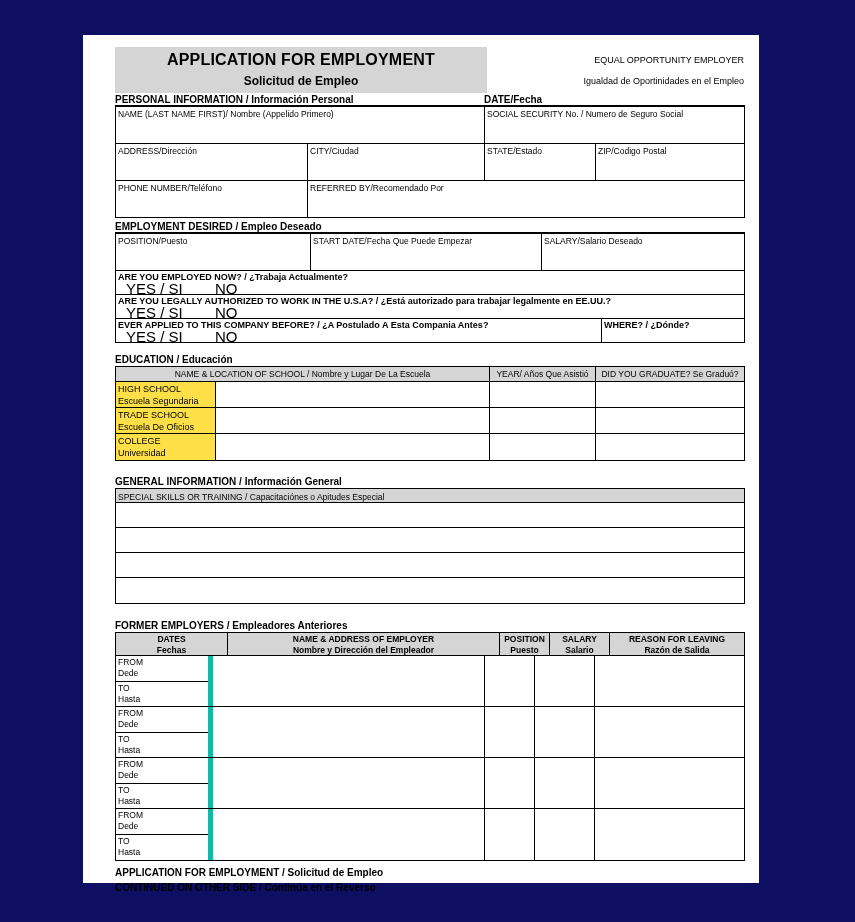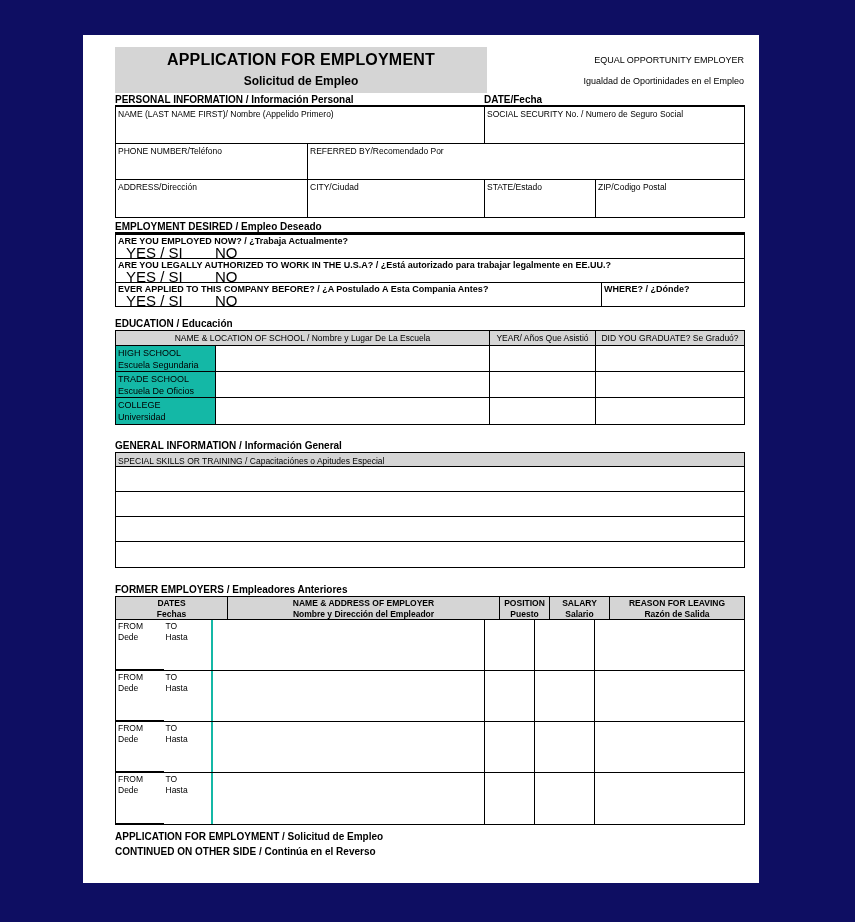--- a/index.html
+++ b/index.html
@@ -75,37 +75,37 @@
   .edu-table { border: 1px solid #000; margin-top: 1px; }
   .edu-head { display: flex; height: 15px; background: #d5d5d5; border-bottom: 1px solid #000; }
   .edu-head > div { border-right: 1px solid #000; font-size: 8.5px; line-height: 14px; text-align: center; overflow: hidden; }
   .edu-head > div:last-child { border-right: none; flex: 1; }
   .edu-row { display: flex; height: 26px; border-bottom: 1px solid #000; }
   .edu-row:last-child { border-bottom: none; }
   .edu-row > div { border-right: 1px solid #000; overflow: hidden; }
   .edu-row > div:last-child { border-right: none; flex: 1; }
   .wG { width: 374px; } .wH { width: 106px; }
   .wI { width: 100px; } .wJ { width: 274px; }
-  .edu-label { background: #14b8a6; font-size: 9px; line-height: 12px; padding: 1px 2px; }
+  .edu-label { background: #fde047; font-size: 9px; line-height: 12px; padding: 1px 2px; }
 
   
   .gen-box { border: 1px solid #000; margin-top: 1px; }
   .gen-head { height: 14px; background: #d5d5d5; border-bottom: 1px solid #000; }
   .gen-head .lab { line-height: 12px; }
   .gen-row { height: 25px; border-bottom: 1px solid #000; }
   .gen-row:last-child { border-bottom: none; }
 
   
   .femp-table { border: 1px solid #000; margin-top: 1px; }
   .femp-head { display: flex; height: 23px; background: #d5d5d5; border-bottom: 1px solid #000; }
   .femp-head > div { border-right: 1px solid #000; text-align: center; font-size: 8.5px; font-weight: bold; line-height: 11px; padding-top: 1px; overflow: hidden; }
   .femp-head > div:last-child { border-right: none; flex: 1; }
   .femp-block { display: flex; height: 51px; border-bottom: 1px solid #000; }
   .femp-block:last-child { border-bottom: none; }
-  .dates-col { width: 97px; border-right: 2px solid #14b8a6; display: flex; flex-direction: row; }
+  .dates-col { width: 97px; border-right: 5px solid #14b8a6; display: flex; flex-direction: column; }
   .dates-half { flex: 1; font-size: 8.5px; line-height: 11px; padding: 1px 2px; }
   .dates-half:first-child { border-bottom: 1px solid #000; }
   .femp-block > .fcell { border-right: 1px solid #000; }
   .femp-block > .fcell:last-child { border-right: none; flex: 1; }
   .wK { width: 272px; } .wL { width: 50px; } .wM { width: 60px; }
 
   
   .footer { margin-top: 4px; text-align: left; }
   .footer div { font-size: 10px; font-weight: bold; line-height: 15px; }
 
@@ -138,48 +138,59 @@
     </div>
     <div class="ptable">
       <div class="prow h37">
         <div class="wA">
           <span class="lab">NAME (LAST NAME FIRST)/ Nombre (Appelido Primero)</span>
         </div>
         <div>
           <span class="lab">SOCIAL SECURITY No. / Numero de Seguro Social</span>
         </div>
       </div>
+      <div class="prow h37">
+        <div class="wB">
+          <span class="lab">ADDRESS/Dirección</span>
+        </div>
+        <div class="wC">
+          <span class="lab">CITY/Ciudad</span>
+        </div>
+        <div class="wD">
+          <span class="lab">STATE/Estado</span>
+        </div>
+        <div>
+          <span class="lab">ZIP/Codigo Postal</span>
+        </div>
+      </div>
       <div class="prow h36">
         <div class="wB">
           <span class="lab">PHONE NUMBER/Teléfono</span>
         </div>
         <div>
           <span class="lab">REFERRED BY/Recomendado Por</span>
         </div>
       </div>
-      <div class="prow h37">
-        <div class="wB">
-          <span class="lab">ADDRESS/Dirección</span>
-        </div>
-        <div class="wC">
-          <span class="lab">CITY/Ciudad</span>
-        </div>
-        <div class="wD">
-          <span class="lab">STATE/Estado</span>
-        </div>
-        <div>
-          <span class="lab">ZIP/Codigo Postal</span>
-        </div>
-      </div>
     </div>
 
     <div class="section-line mt3">
       <span class="section-title">EMPLOYMENT DESIRED / Empleo Deseado</span>
     </div>
     <div class="etable">
+      <div class="erow">
+        <div class="wE">
+          <span class="lab">POSITION/Puesto</span>
+        </div>
+        <div class="wF">
+          <span class="lab">START DATE/Fecha Que Puede Empezar</span>
+        </div>
+        <div>
+          <span class="lab">SALARY/Salario Deseado</span>
+        </div>
+      </div>
       <div class="qrow">
         <span class="question">ARE YOU EMPLOYED NOW? / ¿Trabaja Actualmente?</span>
         <div class="answers">
           <span class="yes">YES / SI</span>
           <span class="no">NO</span>
         </div>
       </div>
       <div class="qrow">
         <span class="question">ARE YOU LEGALLY AUTHORIZED TO WORK IN THE U.S.A? / ¿Está autorizado para trabajar legalmente en EE.UU.?</span>
         <div class="answers">

